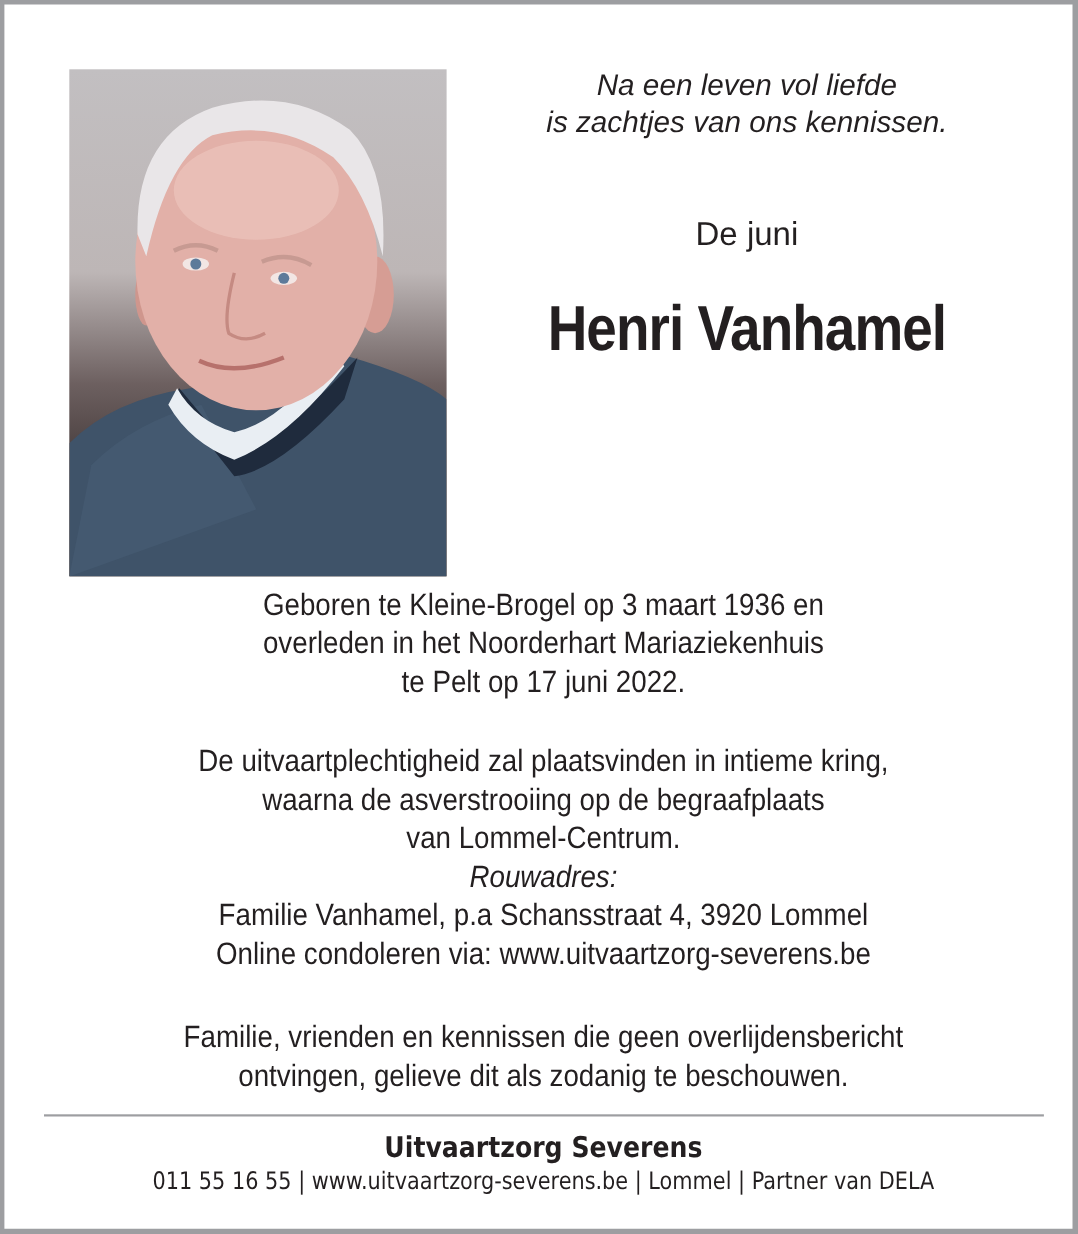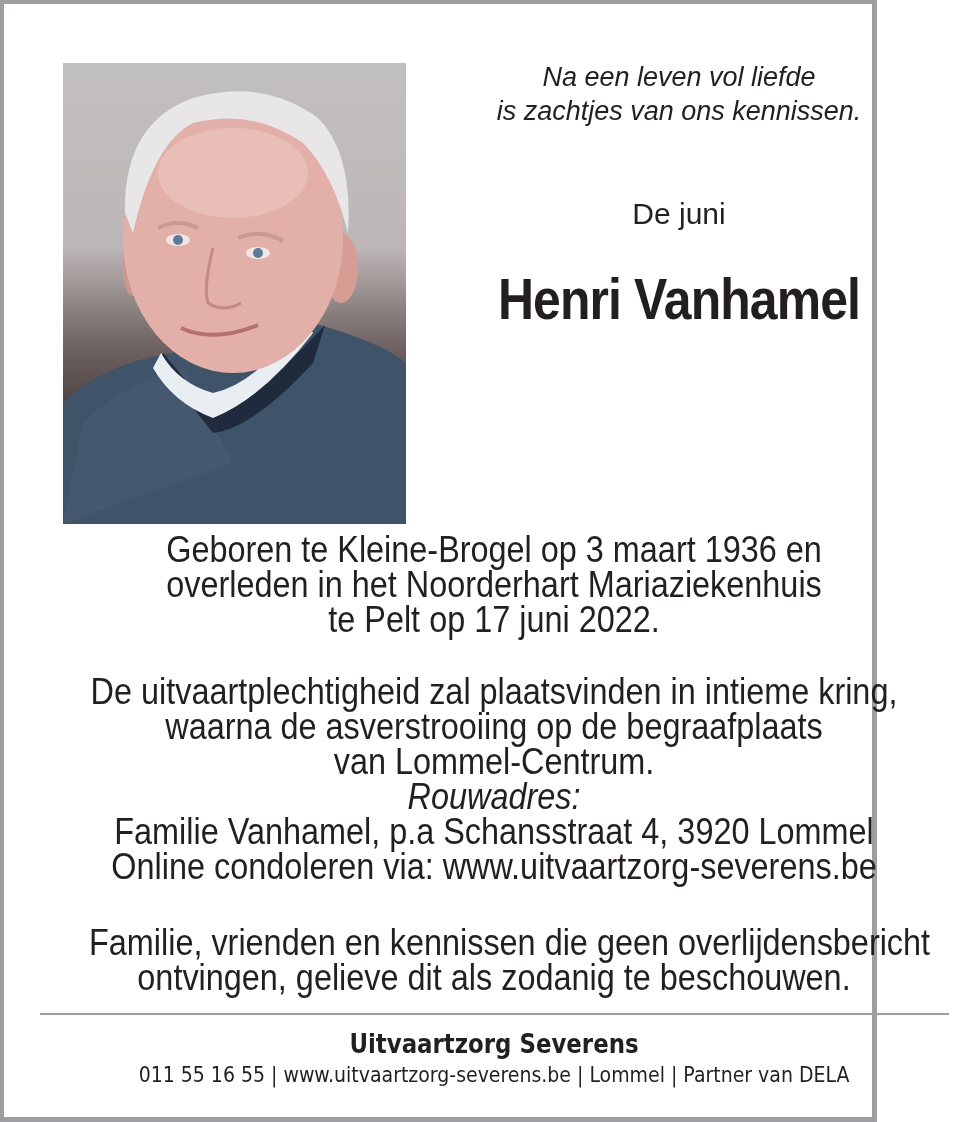--- a/index.html
+++ b/index.html
@@ -1,18 +1,18 @@
 <!DOCTYPE html>
 <html><head>
 <meta charset="utf-8">
 <style>
   html, body { margin: 0; padding: 0; background: #ffffff; }
   body { width: 980px; height: 1122px; position: relative; overflow: hidden; }
   .frame {
-    position: absolute; left: 0; top: 0; width: 877px; height: 1122px;
+    position: absolute; left: 0; top: 0; width: 980px; height: 1122px;
     box-sizing: border-box; border: 4px solid #9d9ea1; border-right-width: 5px; border-bottom-width: 5px;
     background: #ffffff;
   }
   .photo {
     position: absolute; left: 59px; top: 59px; width: 343px; height: 461px;
     overflow: hidden;
     background: linear-gradient(180deg, #c2bfc1 0%, #bdb6b6 40%, #6d6060 62%, #463c3c 78%, #3b3333 100%);
   }
   .photo svg { display: block; }
   .right-col {
@@ -21,21 +21,21 @@
   }
   .intro { top: 56px; font-style: italic; font-size: 27px; line-height: 34px; }
   .title { top: 193px; font-size: 30px; line-height: 34px; }
   .name {
     top: 262px; font-size: 58px; line-height: 66px; font-weight: bold;
     letter-spacing: -1px; transform: scaleX(0.86); transform-origin: center;
   }
   .spouse { top: 368px; font-size: 31px; line-height: 38px; font-weight: bold; }
   .body-text {
     position: absolute; left: 40px; width: 900px; text-align: center; color: #231f20;
-    font-family: "Liberation Sans", sans-serif; font-size: 36px; line-height: 35px;
+    font-family: "Liberation Sans", sans-serif; font-size: 28px; line-height: 35px;
   }
   .body-text .line { display: block; white-space: nowrap; transform: scaleX(0.9); transform-origin: center; }
   .body-text .italic { font-style: italic; }
   .birth { top: 528px; }
   .funeral { top: 670px; }
   .notice { top: 921px; }
   .rule { position: absolute; left: 36px; top: 1009px; width: 909px; height: 2px; background: #9d9ea1; }
   .footer {
     position: absolute; left: 0; width: 980px; text-align: center; color: #231f20;
     font-family: "DejaVu Sans", sans-serif;

